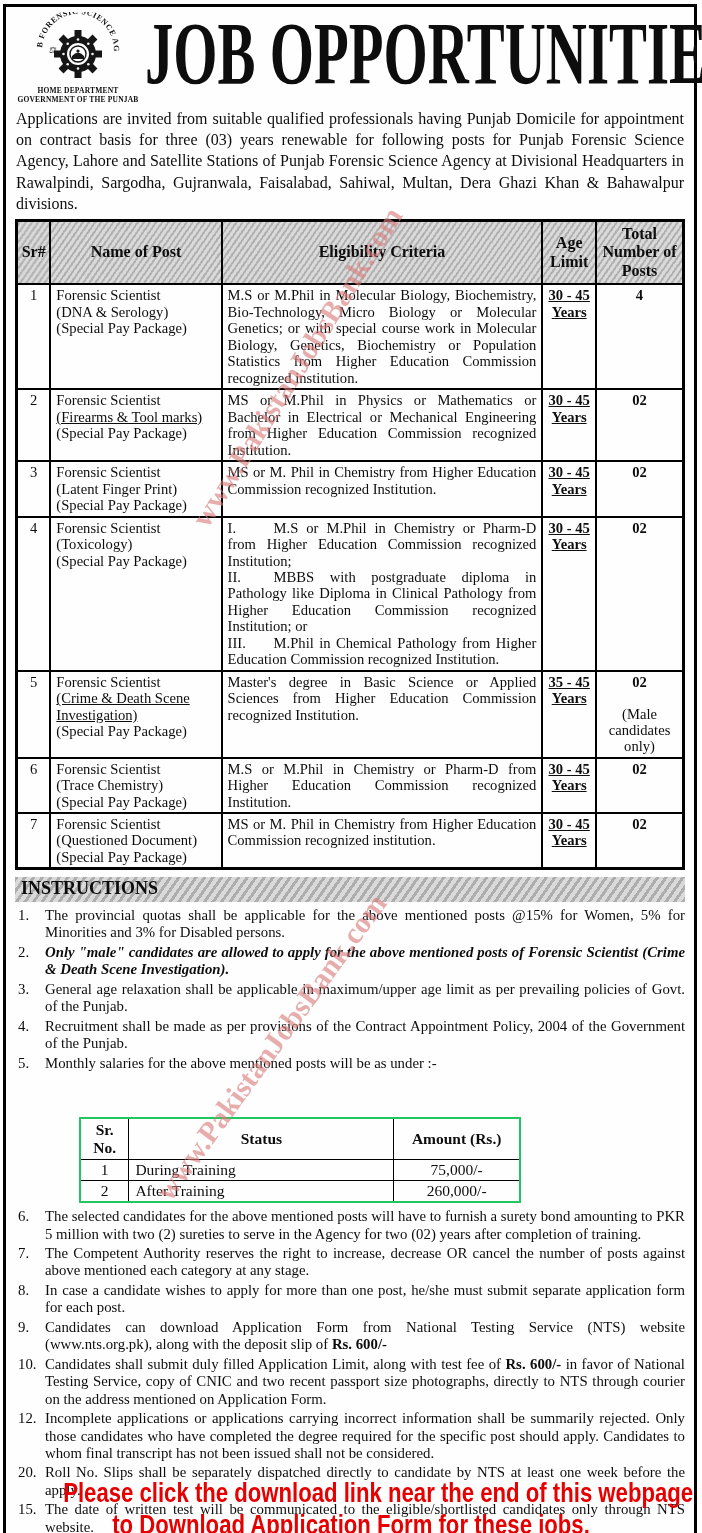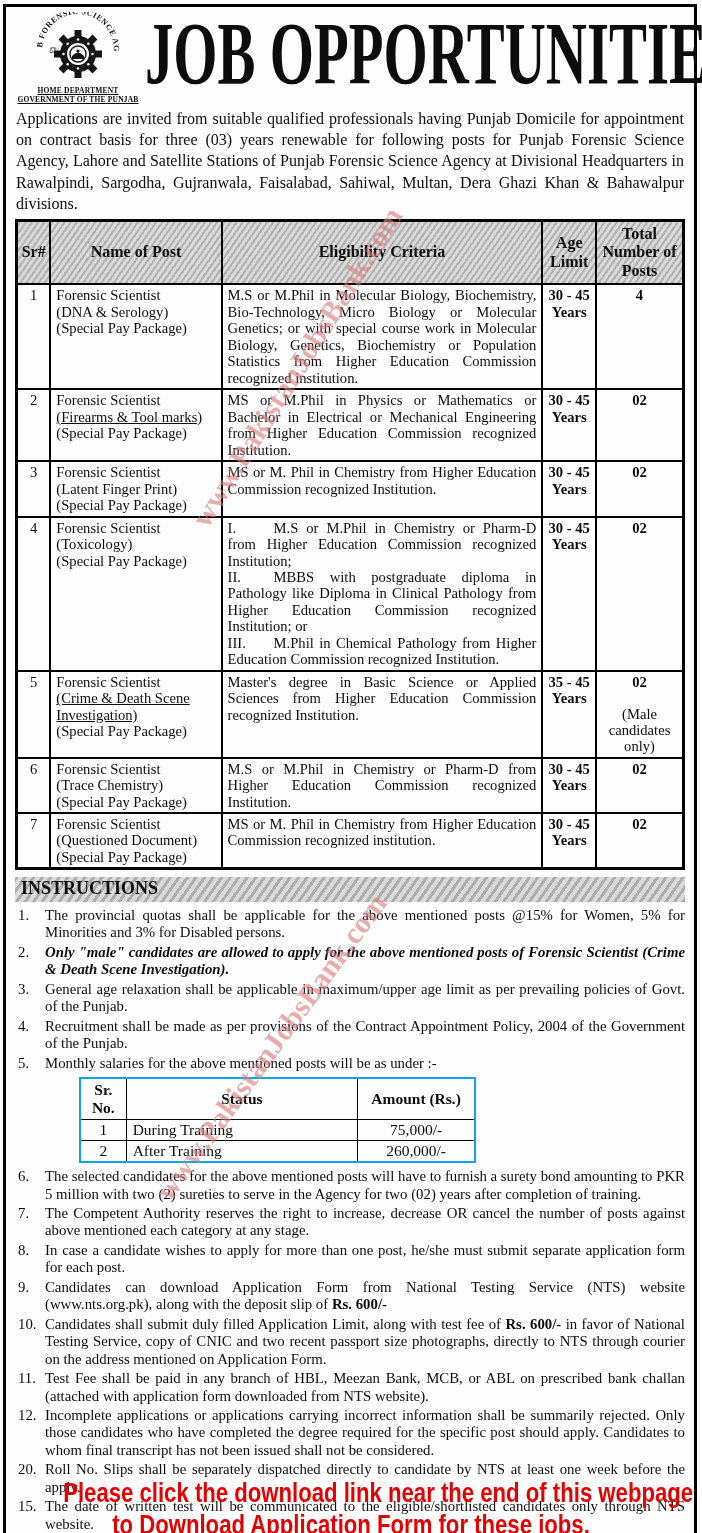--- a/index.html
+++ b/index.html
@@ -17,37 +17,37 @@
   }
   .ad{
     position:absolute;left:3px;top:4px;width:694px;
     border:3px solid #000;background:var(--paper);
     min-height:1462px;display:flex;flex-direction:column;
     padding:0 9px;
   }
   
   .hdr{display:flex;align-items:flex-start;padding:3px 0 0 0;}
   .logo{width:126px;flex:none;text-align:center;padding-top:2px;}
-  .logo-lines{font-size:7.5px;font-weight:bold;line-height:1.25;letter-spacing:.2px;text-decoration:underline;}
+  .logo-lines{font-size:7.5px;font-weight:bold;line-height:1.25;letter-spacing:.2px;}
   .title{
     flex:1;font-weight:bold;font-size:79px;line-height:.95;white-space:nowrap;
     transform:scale(.72,1.12);transform-origin:14px 60%;padding-top:6px;
   }
   .intro{font-size:16px;line-height:1.33;text-align:justify;margin:3px 1px 5px 1px;font-family:Liberation Serif, serif;}
   
   table{border-collapse:collapse;}
   .posts{width:100%;border:3px solid #000;}
   .posts th{
     border:2px solid #000;font-size:16px;font-weight:bold;padding:3px 2px;line-height:1.15;
     background:#ccc;
     background-image:repeating-linear-gradient(125deg, rgba(110,110,110,.30) 0 2px, rgba(235,235,235,.45) 2px 5px);
   }
   .posts td{border:2px solid #000;font-size:14.6px;line-height:1.13;padding:2px 5px;vertical-align:top;}
   td.c-sr{text-align:center;}
-  td.c-age{text-align:center;font-weight:bold;}
+  td.c-age{text-align:center;font-weight:bold;text-decoration:underline;}
   td.c-posts{text-align:center;}
   .posts-count{font-weight:bold;}
   .posts-note{margin-top:16px;line-height:1.1;text-align:center;}
   .crit-p{text-align:justify;}
   .rn{display:inline-block;width:46px;}
   .c-name div{white-space:nowrap;}
   .c-name div.wrap{white-space:normal;text-decoration:underline;}
   
   .ins-bar{
     margin:7px 0 5px 0;font-weight:bold;font-size:18px;padding:1px 12px 2px 6px;line-height:1.2;
@@ -57,21 +57,21 @@
   .ins-item{display:flex;font-size:14.8px;line-height:1.18;margin-bottom:2px;}
   .ins-num{flex:none;width:30px;padding-left:3px;}
   .ins-body{flex:1;text-align:justify;}
   .ital{font-style:italic;font-weight:bold;}
   .b{font-weight:bold;}
   .u{text-decoration:underline;}
   .sp{letter-spacing:1.5px;}
   sup{font-size:.65em;}
   
   .salary-wrap{margin:3px 0 5px 64px;}
-  .salary{border:2px solid #0ea5e9;width:397px;}
+  .salary{border:2px solid #22c55e;width:442px;margin-top:40px;}
   .salary th{
     border:1.5px solid #000;font-size:15.5px;padding:2px 4px;
     font-weight:bold;text-align:center;
   }
   .salary td{border:1.5px solid #000;font-size:15.5px;padding:1px 6px;}
   .salary td.num{text-align:center;}
   .salary td.amt{text-align:center;}
   
   .grow{flex:1;}
   
@@ -339,24 +339,20 @@
       </div>
       <div class="ins-item">
         <span class="ins-num">9.</span>
         <span class="ins-body"><span>Candidates can download Application Form from National Testing Service (NTS) website (www.nts.org.pk), along with the deposit slip of </span><span class="b">Rs. 600/-</span></span>
       </div>
       <div class="ins-item">
         <span class="ins-num">10.</span>
         <span class="ins-body"><span>Candidates shall submit duly filled Application Limit, along with test fee of </span><span class="b">Rs. 600/-</span><span> in favor of National Testing Service, copy of CNIC and two recent passport size photographs, directly to NTS through courier on the address mentioned on Application Form.</span></span>
       </div>
       <div class="ins-item">
-        <span class="ins-num">11.</span>
-        <span class="ins-body"><span>Test Fee shall be paid in any branch of HBL, Meezan Bank, MCB, or ABL on prescribed bank challan (attached with application form downloaded from NTS website).</span></span>
-      </div>
-      <div class="ins-item">
         <span class="ins-num">12.</span>
         <span class="ins-body"><span>Incomplete applications or applications carrying incorrect information shall be summarily rejected. Only those candidates who have completed the degree required for the specific post should apply. Candidates to whom final transcript has not been issued shall not be considered.</span></span>
       </div>
       <div class="ins-item">
         <span class="ins-num">20.</span>
         <span class="ins-body"><span>Roll No. Slips shall be separately dispatched directly to candidate by NTS at least one week before the apply.</span></span>
       </div>
       <div class="ins-item">
         <span class="ins-num">15.</span>
         <span class="ins-body"><span>The date of written test will be communicated to the eligible/shortlisted candidates only through NTS website.</span></span>

